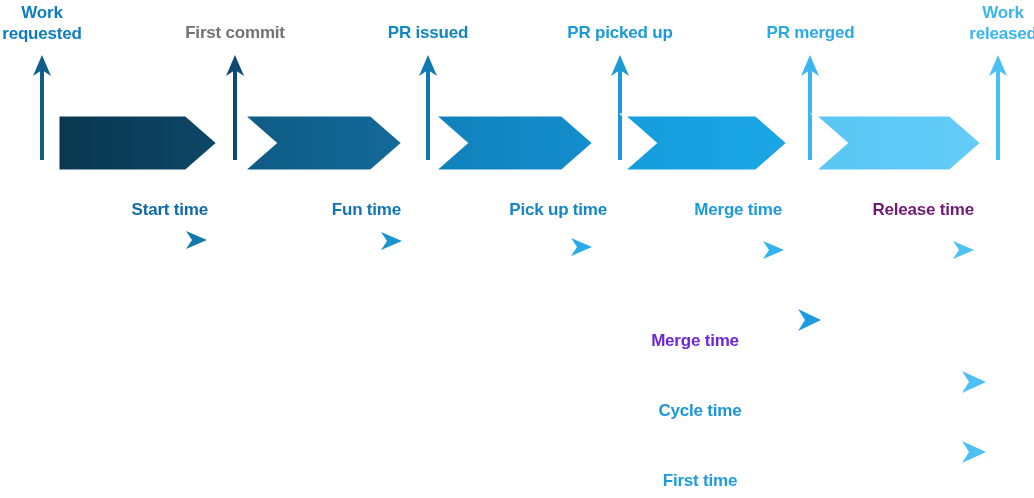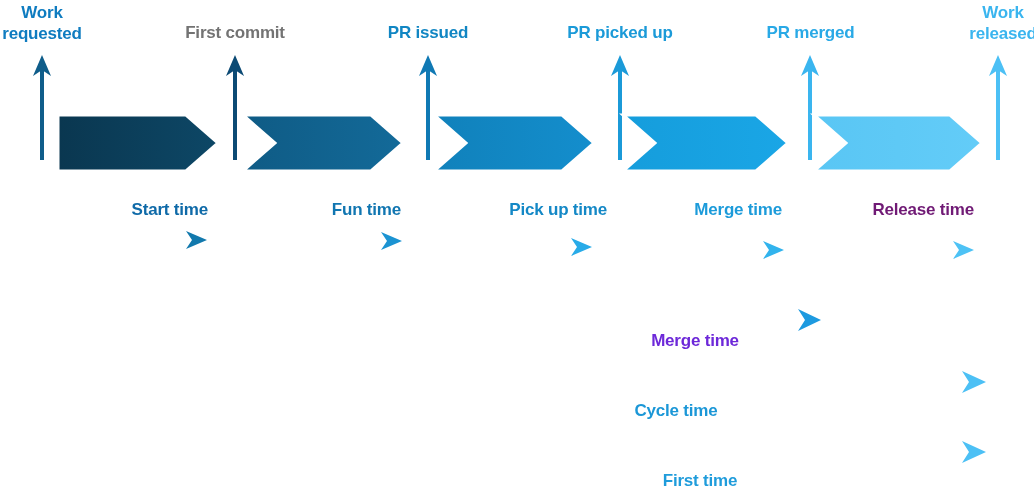--- a/index.html
+++ b/index.html
@@ -205,17 +205,17 @@
   <div class="phase-label" style="left:265px; top:200px; width:136px; color:#1176b1;">Fun time</div>
 
   <div class="phase-label" style="left:471px; top:200px; width:136px; color:#1488c6;">Pick up time</div>
 
   <div class="phase-label" style="left:646px; top:200px; width:136px; color:#1c9bda;">Merge time</div>
 
   <div class="phase-label" style="left:838px; top:200px; width:136px; color:#701a75;">Release time</div>
 
   <div class="span-label" style="left:625px; top:331px; width:140px; color:#6d28d9;">Merge time</div>
 
-  <div class="span-label" style="left:606px; top:401px; width:140px; color:#1b97d7;">Cycle time</div>
+  <div class="span-label" style="left:630px; top:401px; width:140px; color:#1b97d7;">Cycle time</div>
 
   <div class="span-label" style="left:630px; top:471px; width:140px; color:#1f9cdb;">First time</div>
 
 </div>
 
 </body></html>

